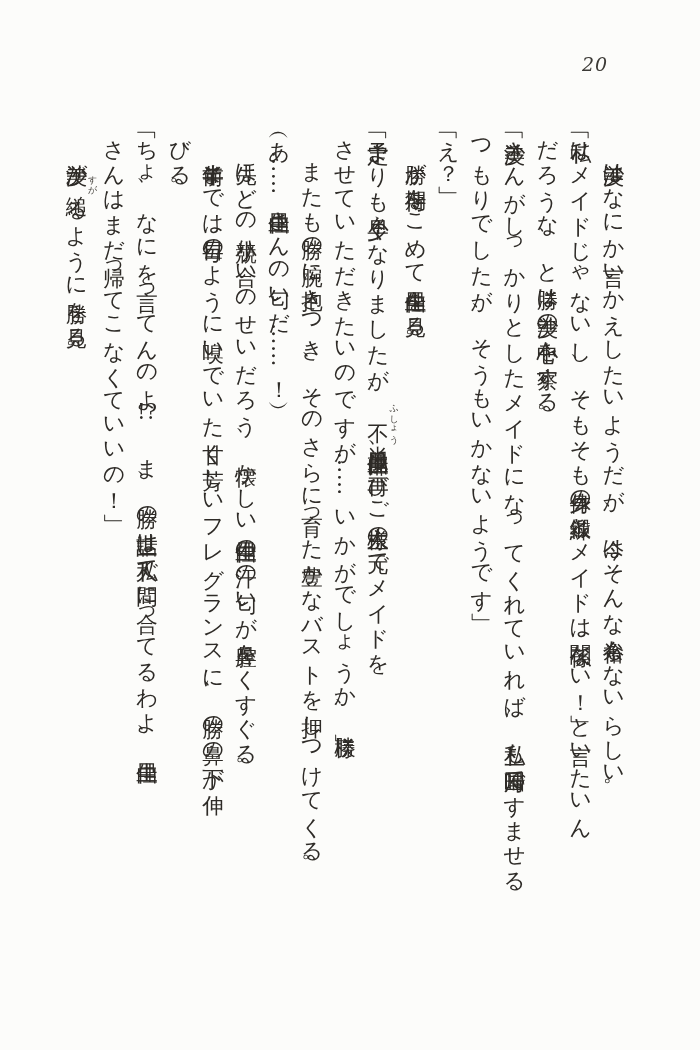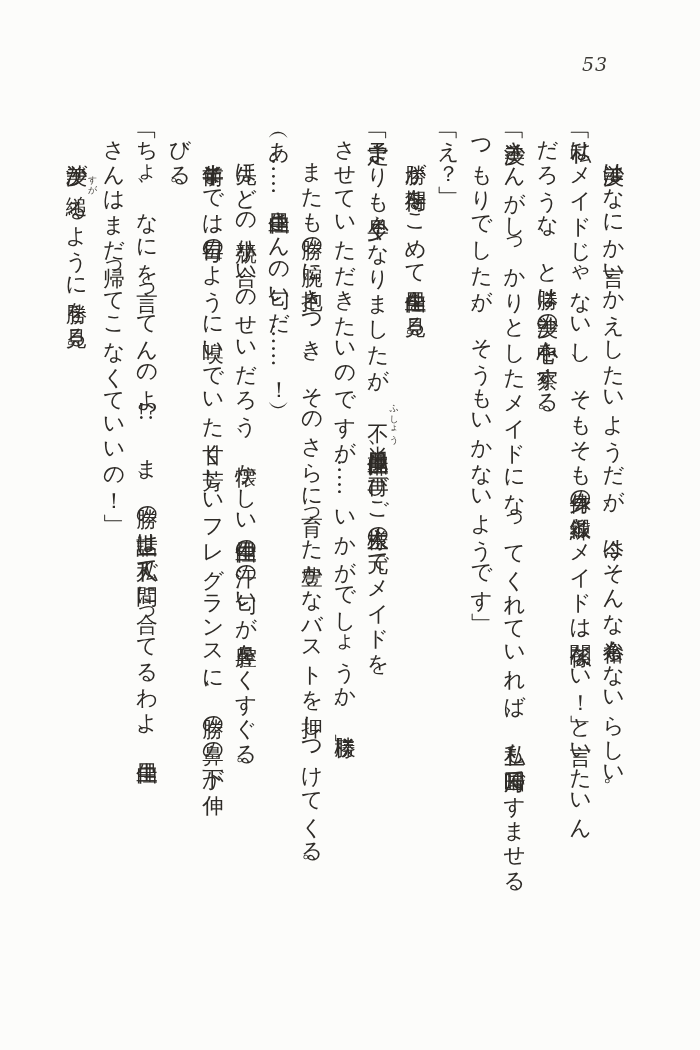--- a/index.html
+++ b/index.html
@@ -62,21 +62,21 @@
     font-size: 9px;
     letter-spacing: 0;
     color: #45423d;
     font-family: "DejaVu Serif", "Liberation Serif", serif;
   }
 </style>
 </head>
 <body>
 
 <div class="book-page">
-  <div class="page-number">53</div>
+  <div class="page-number">20</div>
 
   <div class="text-block">
       <div class="text-line indent">美沙はなにか言いかえしたいようだが、今はそんな余裕もないらしい。</div>
       <div class="text-line">「私はメイドじゃないし、そもそも身体の鍛練とメイドは関係ない！」と言いたいん</div>
       <div class="text-line">だろうな、と勝は美沙の心中を察する。</div>
       <div class="text-line">「美沙さんがしっかりとしたメイドになってくれていれば、私も一時帰国ですませる</div>
       <div class="text-line">つもりでしたが、そうもいかないようです」</div>
       <div class="text-line">「え？」</div>
       <div class="text-line indent">勝が期待をこめて由佳里を見る。</div>
       <div class="text-line">「予定よりも少々早くなりましたが、<ruby>不肖<rt>ふしょう</rt></ruby>服部由佳里、再びご主人様の元でメイドを</div>

